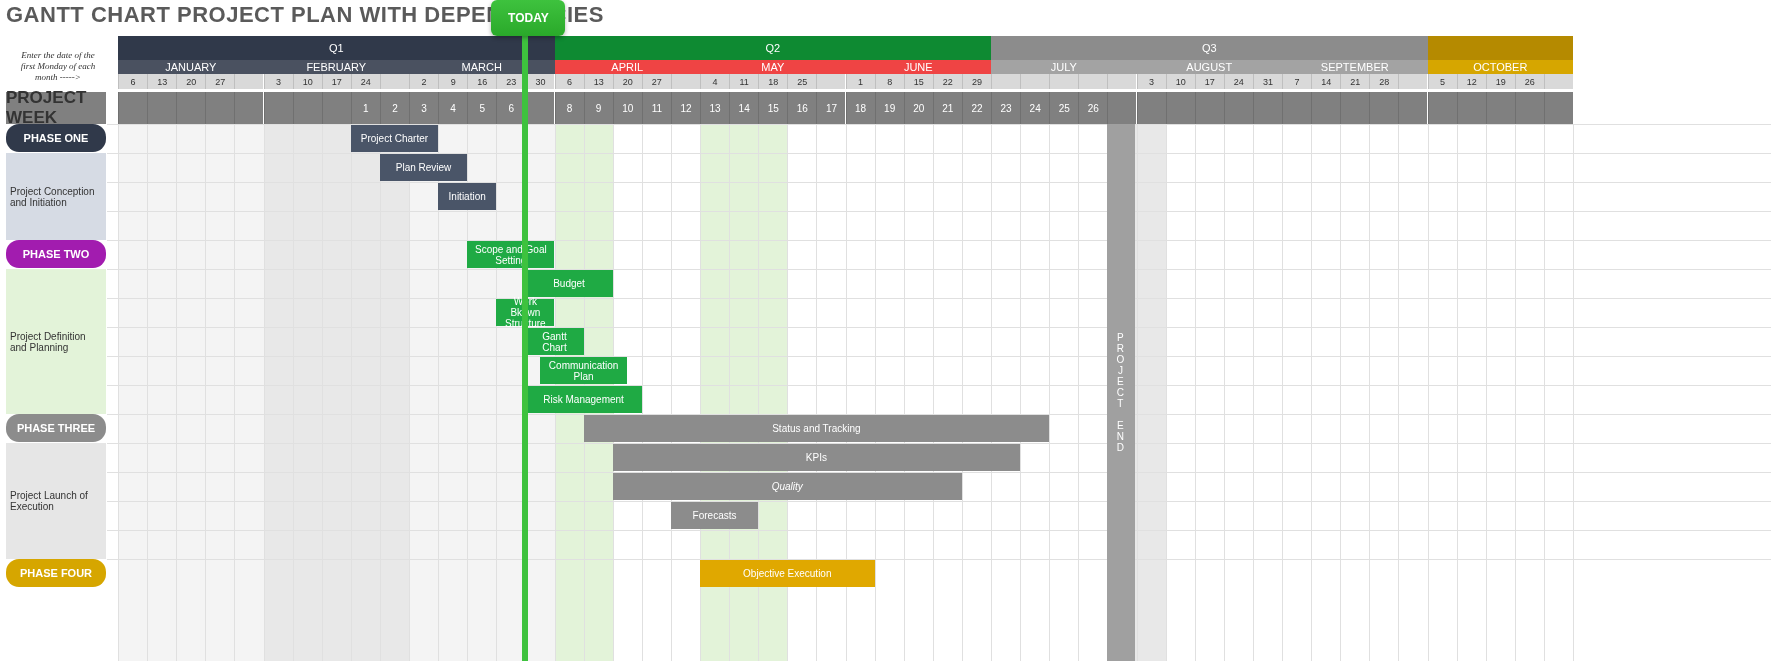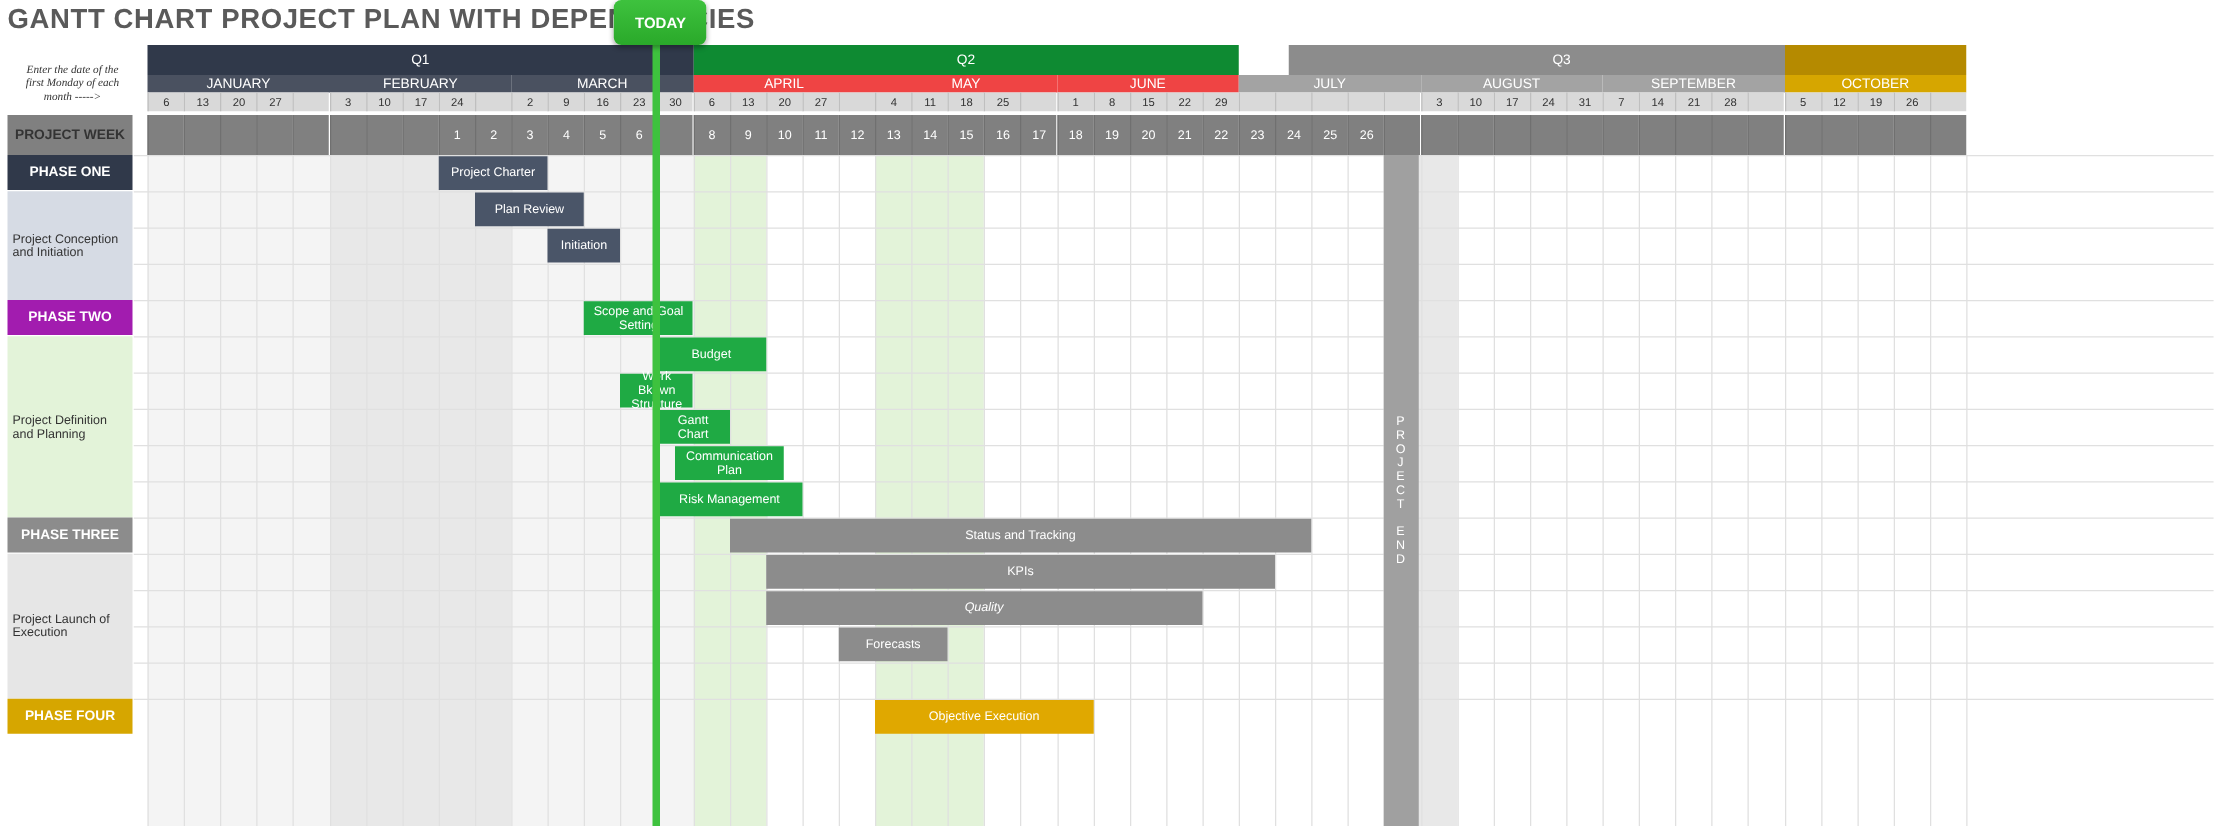--- a/index.html
+++ b/index.html
@@ -19,27 +19,27 @@
   .hdr-green { background: #0e8a32; }
   .hdr-grey  { background: #8c8c8c; }
   .hdr-yellow{ background: #b58a00; color:#fff; }
   .hdr-mid   { background: #4a5160; }
   .hdr-midg  { background: #ef4444; }
   .hdr-midr  { background: #a3a3a3; }
   .hdr-midy  { background: #d6a600; }
 
   .daterow { position: absolute; top: 74px; height: 15px; font-size: 9px; color: #333; display:flex; align-items:center; justify-content:center; background:#d9d9d9; border-left:1px solid #bfbfbf;}
   .weekrow { position: absolute; top: 92px; height: 32px; font-size: 10px; color:#fff; display:flex; align-items:center; justify-content:center; background:#808080; border-left:1px solid #707070;}
-  .week-head { position:absolute; left:6px; top:92px; width:100px; height:32px; background:#808080; color:#333; font-size:11px; font-weight:700; display:flex; align-items:center; justify-content:center; }
+  .week-head { position:absolute; left:6px; top:92px; width:100px; height:32px; background:#808080; color:#333; font-size:17px; font-weight:700; display:flex; align-items:center; justify-content:center; }
 
   .shade    { position:absolute; background:#e8e8e8; }
   .shade-lt { position:absolute; background:#f4f4f4; }
   .shade-gn { position:absolute; background:#e3f3d9; }
 
-  .phase-lbl { position:absolute; left:6px; width:100px; height:28px; color:#fff; font-size:11px; font-weight:700; display:flex; align-items:center; justify-content:center; }
+  .phase-lbl { position:absolute; left:6px; width:100px; height:28px; color:#fff; font-size:11px; font-weight:700; display:flex; align-items:center; justify-content:center;border-radius:13px; }
   .ph1 { background:#30394a; }
   .ph2 { background:#a21caf; }
   .ph3 { background:#8c8c8c; }
   .ph4 { background:#d6a600; }
   .phase-sub { position:absolute; left:6px; width:100px; font-size:10px; color:#333; padding:4px; display:flex; align-items:center; }
   .sub1 { background:#d6dbe4; }
   .sub2 { background:#e3f3d9; }
   .sub3 { background:#e6e6e6; }
 
   .bar { position:absolute; height:27px; color:#fff; font-size:10px; display:flex; align-items:center; justify-content:center; text-align:center; line-height:1.1; padding:0 4px; }
@@ -58,21 +58,21 @@
 <body>
 
 <div class="page">
 
   <div class="title">GANTT CHART PROJECT PLAN WITH DEPENDENCIES</div>
   <div class="hint">Enter the date of the first Monday of each month -----&gt;</div>
 
   <div id="headers">
       <div class="hdr hdr-dark" style="left: 118px; top: 36px; height: 24px; width: 436.5px;">Q1</div>
       <div class="hdr hdr-green" style="left: 554.5px; top: 36px; height: 24px; width: 436.5px;">Q2</div>
-      <div class="hdr hdr-grey" style="left: 991px; top: 36px; height: 24px; width: 436.5px; margin-left: 40px;">Q3</div>
+      <div class="hdr hdr-grey" style="left: 991px; top: 36px; height: 24px; width: 436.5px;">Q3</div>
       <div class="hdr hdr-yellow" style="left: 1427.5px; top: 36px; height: 24px; width: 145.5px;"></div>
       <div class="hdr hdr-mid" style="left: 118px; top: 60px; height: 14px; width: 145.5px;">JANUARY</div>
       <div class="hdr hdr-mid" style="left: 263.5px; top: 60px; height: 14px; width: 145.5px;">FEBRUARY</div>
       <div class="hdr hdr-mid" style="left: 409px; top: 60px; height: 14px; width: 145.5px;">MARCH</div>
       <div class="hdr hdr-midg" style="left: 554.5px; top: 60px; height: 14px; width: 145.5px;">APRIL</div>
       <div class="hdr hdr-midg" style="left: 700px; top: 60px; height: 14px; width: 145.5px;">MAY</div>
       <div class="hdr hdr-midg" style="left: 845.5px; top: 60px; height: 14px; width: 145.5px;">JUNE</div>
       <div class="hdr hdr-midr" style="left: 991px; top: 60px; height: 14px; width: 145.5px;">JULY</div>
       <div class="hdr hdr-midr" style="left: 1136.5px; top: 60px; height: 14px; width: 145.5px;">AUGUST</div>
       <div class="hdr hdr-midr" style="left: 1282px; top: 60px; height: 14px; width: 145.5px;">SEPTEMBER</div>

